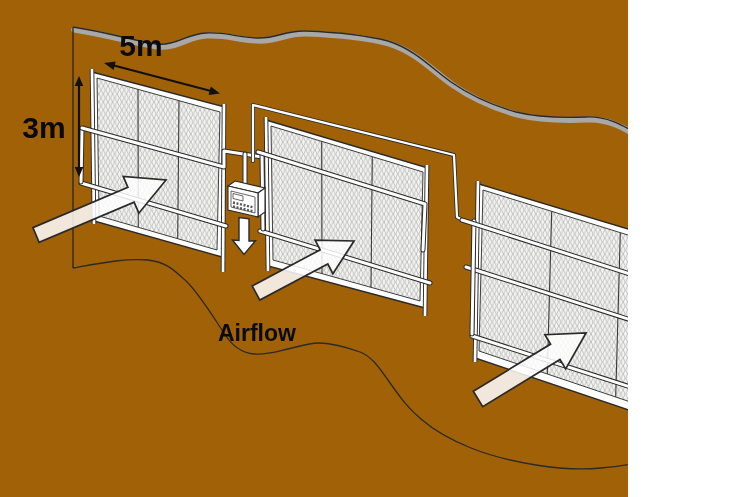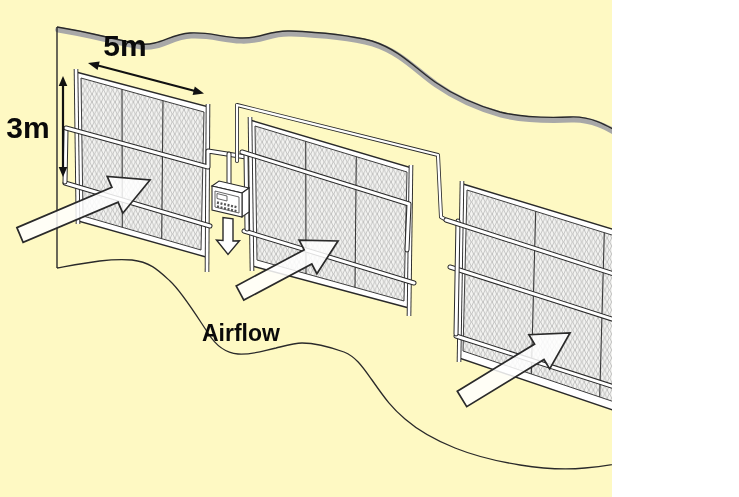--- a/index.html
+++ b/index.html
@@ -1,17 +1,17 @@
 <!DOCTYPE html>
 <html><head>
 <meta charset="utf-8">
 <style>
   html,body{margin:0;padding:0;background:#ffffff;}
-  .stage{position:relative;width:612px;height:497px;background:#fef9c3;overflow:hidden;
-         font-family:"Liberation Sans", sans-serif;}
+  .stage{position:relative;width:612px;height:497px;background:#a16207;overflow:hidden;
+         font-family:"Liberation Sans", sans-serif;padding-left:16px;}
   svg{display:block;}
   .thinline{stroke:#2a2a2a;stroke-width:1.4;fill:none;}
   .groundline{stroke:#2a2a2a;stroke-width:1.3;fill:none;}
   .ridge-shadow{stroke:#a8a8a8;stroke-width:6;fill:none;stroke-linecap:round;}
   .frame{fill:#ffffff;stroke:#2a2a2a;stroke-width:1.4;}
   .meshq{stroke:#2a2a2a;stroke-width:0.9;}
   .divider{stroke:#3a3a3a;stroke-width:1.1;}
   .post-o{stroke:#2a2a2a;stroke-width:4.6;fill:none;stroke-linecap:butt;}
   .post-i{stroke:#ffffff;stroke-width:2.7;fill:none;stroke-linecap:butt;}
   .pipe-o{stroke:#2a2a2a;stroke-width:5;fill:none;stroke-linecap:round;stroke-linejoin:round;}

